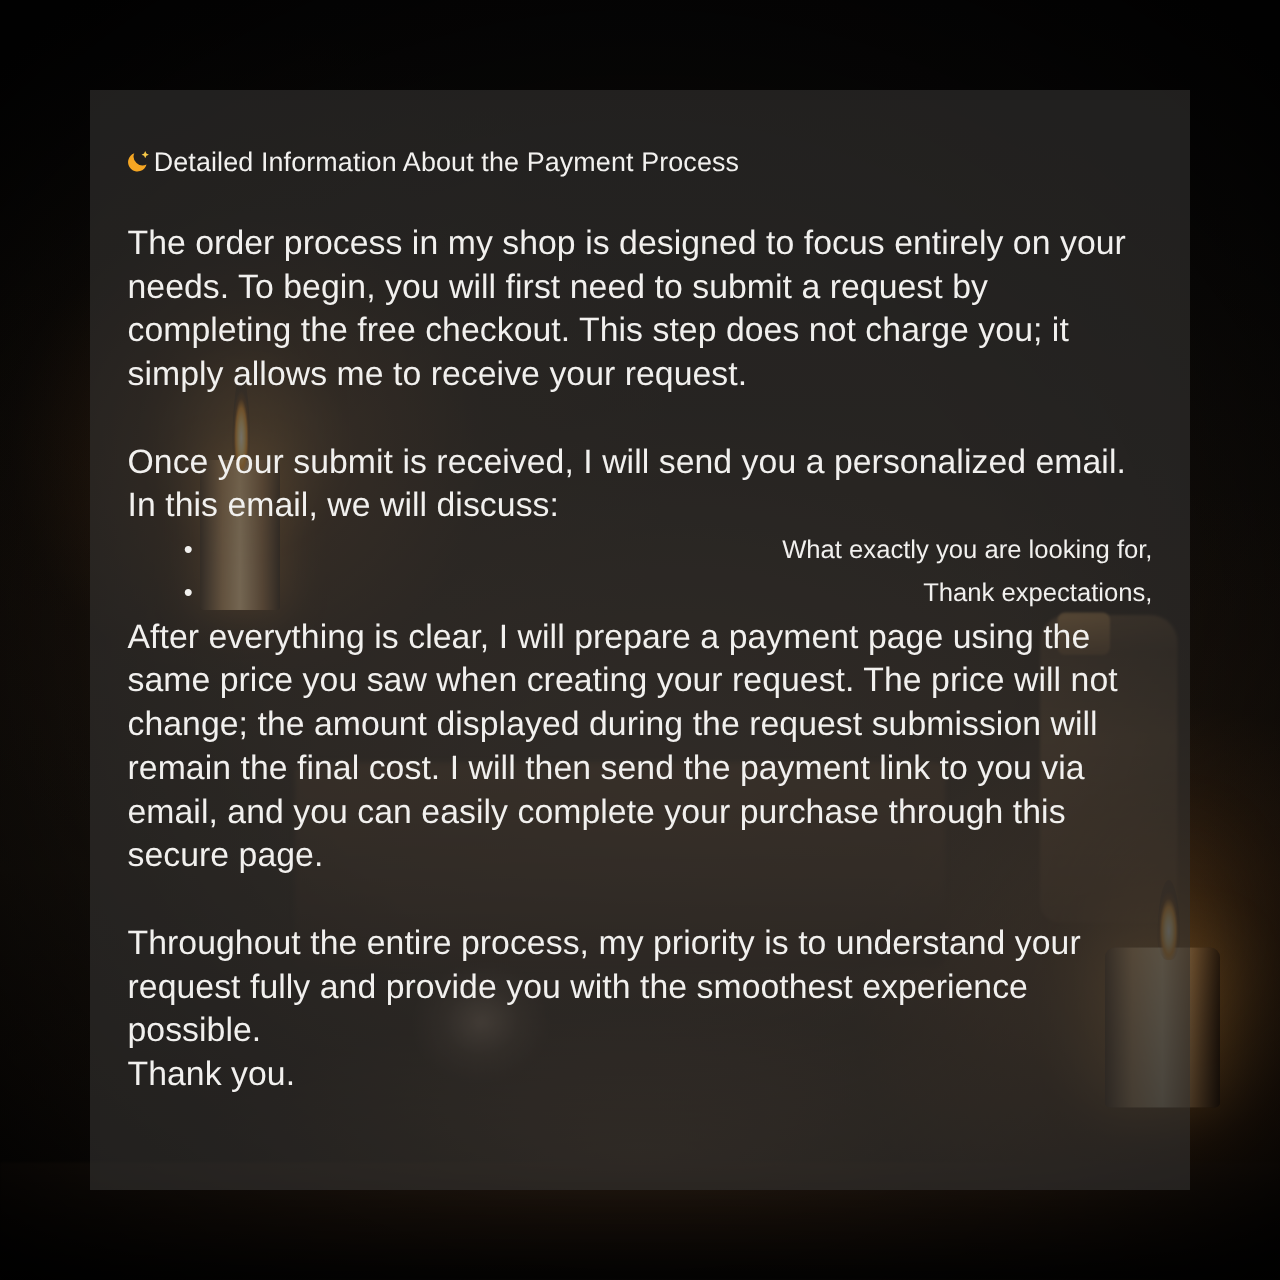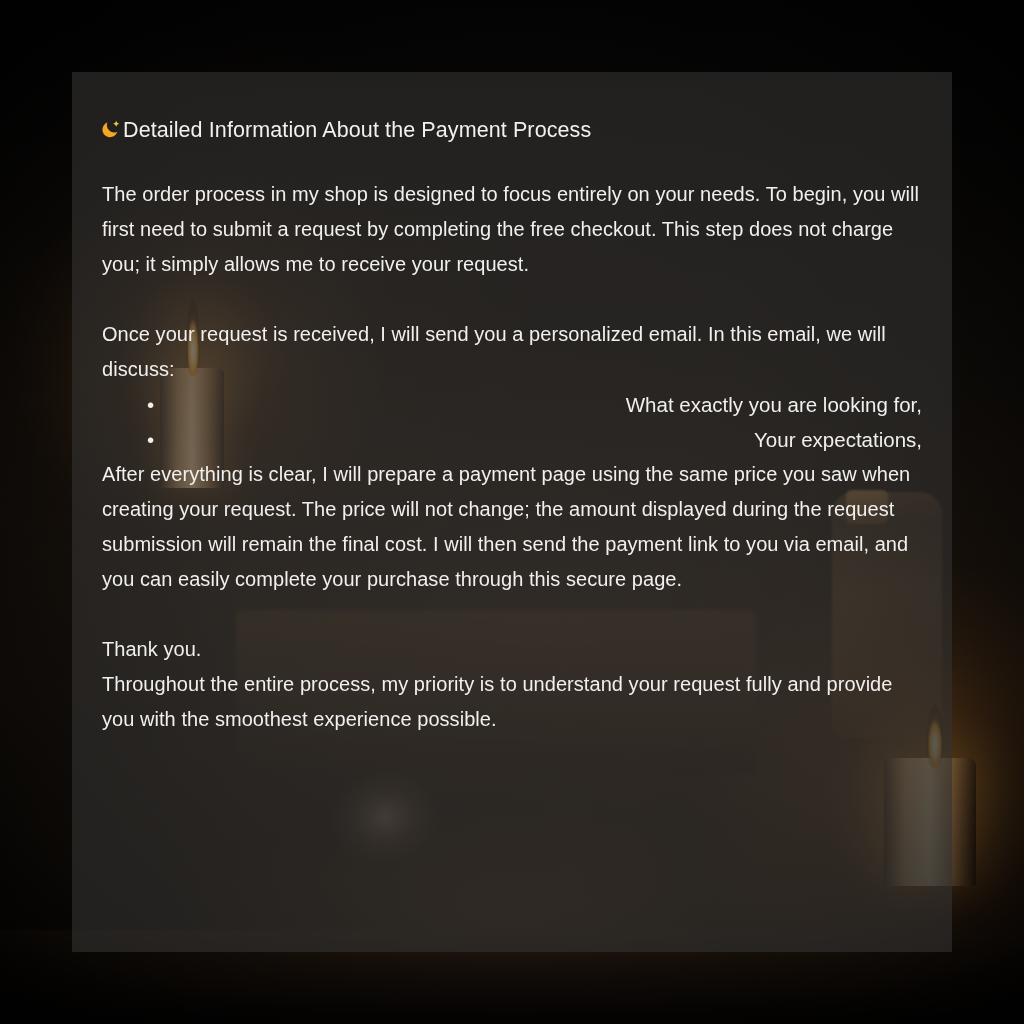--- a/index.html
+++ b/index.html
@@ -142,21 +142,21 @@
   }
   .title-icon {
     display: inline-block;
     width: 21px; height: 21px;
     flex: 0 0 auto;
     position: relative;
     top: 2px;
   }
 
   .para {
-    font-size: 20px;
+    font-size: 27px;
     line-height: 35px;
     color: #f1f0ee;
     margin: 0 0 0 0;
     letter-spacing: 0.05px;
   }
   .spacer {
     height: 35px;
   }
   ul.bullets {
     margin: 0;
@@ -207,28 +207,28 @@
           <path d="M16.2 3.2l1.05 2.3 2.3 1.05-2.3 1.05-1.05 2.3-1.05-2.3-2.3-1.05 2.3-1.05z" fill="#f7c948"></path>
         </svg>
       </span>
       <span>Detailed Information About the Payment Process</span>
     </div>
 
     <p class="para">The order process in my shop is designed to focus entirely on your needs. To begin, you will first need to submit a request by completing the free checkout. This step does not charge you; it simply allows me to receive your request.</p>
 
     <div class="spacer"></div>
 
-    <p class="para">Once your request is received, I will send you a personalized email. In this email, we will discuss:</p>
+    <p class="para">Once your submit is received, I will send you a personalized email. In this email, we will discuss:</p>
 
     <ul class="bullets">
       <li>What exactly you are looking for,</li>
-      <li>Your expectations,</li>
+      <li>Thank expectations,</li>
     </ul>
 
     <p class="para">After everything is clear, I will prepare a payment page using the same price you saw when creating your request. The price will not change; the amount displayed during the request submission will remain the final cost. I will then send the payment link to you via email, and you can easily complete your purchase through this secure page.</p>
 
     <div class="spacer"></div>
 
+    <p class="para">Throughout the entire process, my priority is to understand your request fully and provide you with the smoothest experience possible.</p>
     <p class="para">Thank you.</p>
-    <p class="para">Throughout the entire process, my priority is to understand your request fully and provide you with the smoothest experience possible.</p>
 
   </div>
 </div>
 
 </body></html>

